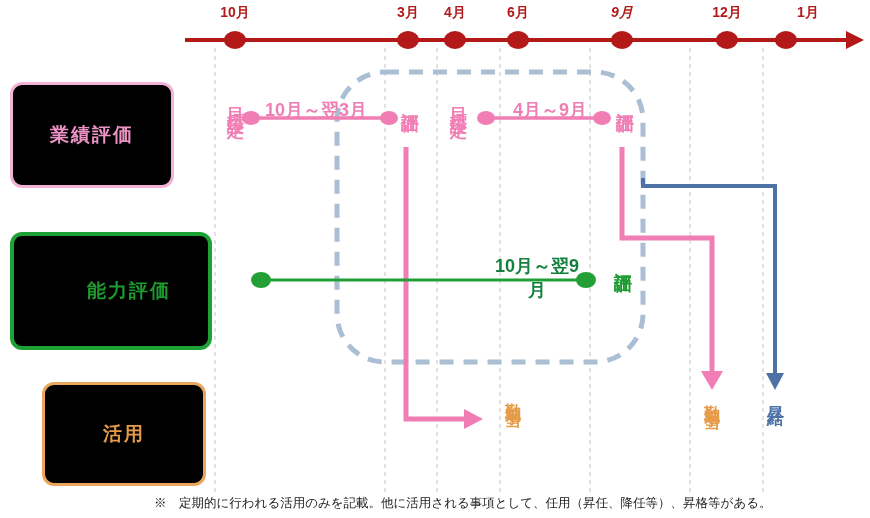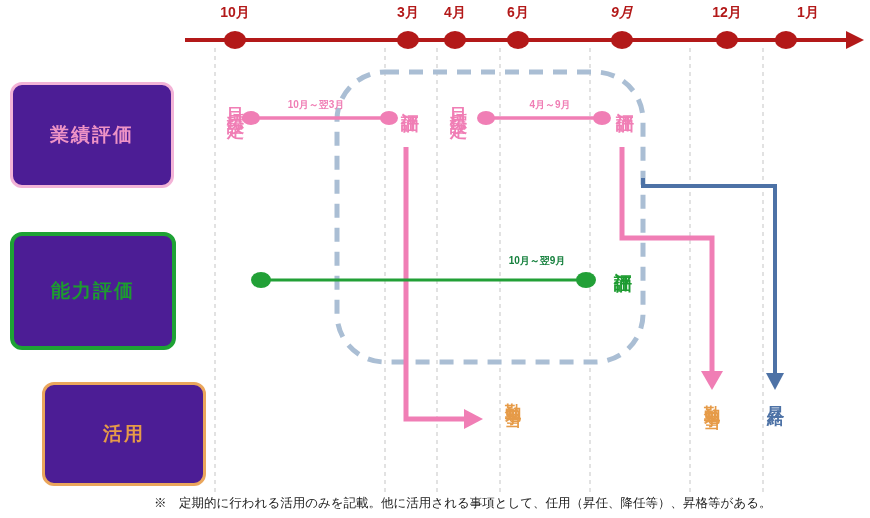--- a/index.html
+++ b/index.html
@@ -8,39 +8,39 @@
     font-family:"Liberation Sans",sans-serif;overflow:hidden;
   }
   svg.layer{position:absolute;left:0;top:0;}
   .month-label{
     position:absolute;top:4px;width:56px;text-align:center;
     color:#b31919;font-weight:bold;font-size:14px;
   }
   .side-box{
     position:absolute;left:10px;width:158px;border-radius:12px;
     display:flex;align-items:center;justify-content:center;
-    font-weight:bold;font-size:19px;letter-spacing:2px;background:#4c1d95;
+    font-weight:bold;font-size:19px;letter-spacing:2px;background:#000000;
   }
   .box-perf{top:82px;height:100px;border:3px solid #f3b3d7;color:#ee93c6;}
-  .box-abil{top:232px;height:110px;border:4px solid #1ea235;color:#1d9b30;}
+  .box-abil{top:232px;height:110px;border:4px solid #1ea235;color:#1d9b30;padding-left:36px;}
   .box-util{top:382px;height:98px;border:3px solid #eaa65c;color:#e69b48;margin-left:32px;}
   .vtext{
     position:absolute;writing-mode:vertical-rl;text-orientation:upright;
     font-weight:bold;white-space:nowrap;
   }
   .vpink{color:#f07eb5;}
   .vgreen{color:#1d9b30;}
   .vorange{color:#e69b48;}
   .vblue{color:#4d72a6;}
   .goal{font-size:17px;letter-spacing:5px;}
   .eval{font-size:18px;letter-spacing:3px;}
   .allow{font-size:16px;letter-spacing:3px;}
   .raise{font-size:17px;letter-spacing:3px;}
   .period-label{
-    position:absolute;font-size:10px;font-weight:bold;text-align:center;
+    position:absolute;font-size:18px;font-weight:bold;text-align:center;
   }
   .pl-pink{color:#f07eb5;}
   .pl-green{color:#15803d;}
   .footnote{
     position:absolute;left:154px;top:495px;font-size:12.5px;color:#1a1a1a;
     letter-spacing:0px;white-space:nowrap;
   }
 </style>
 </head>
 <body>

